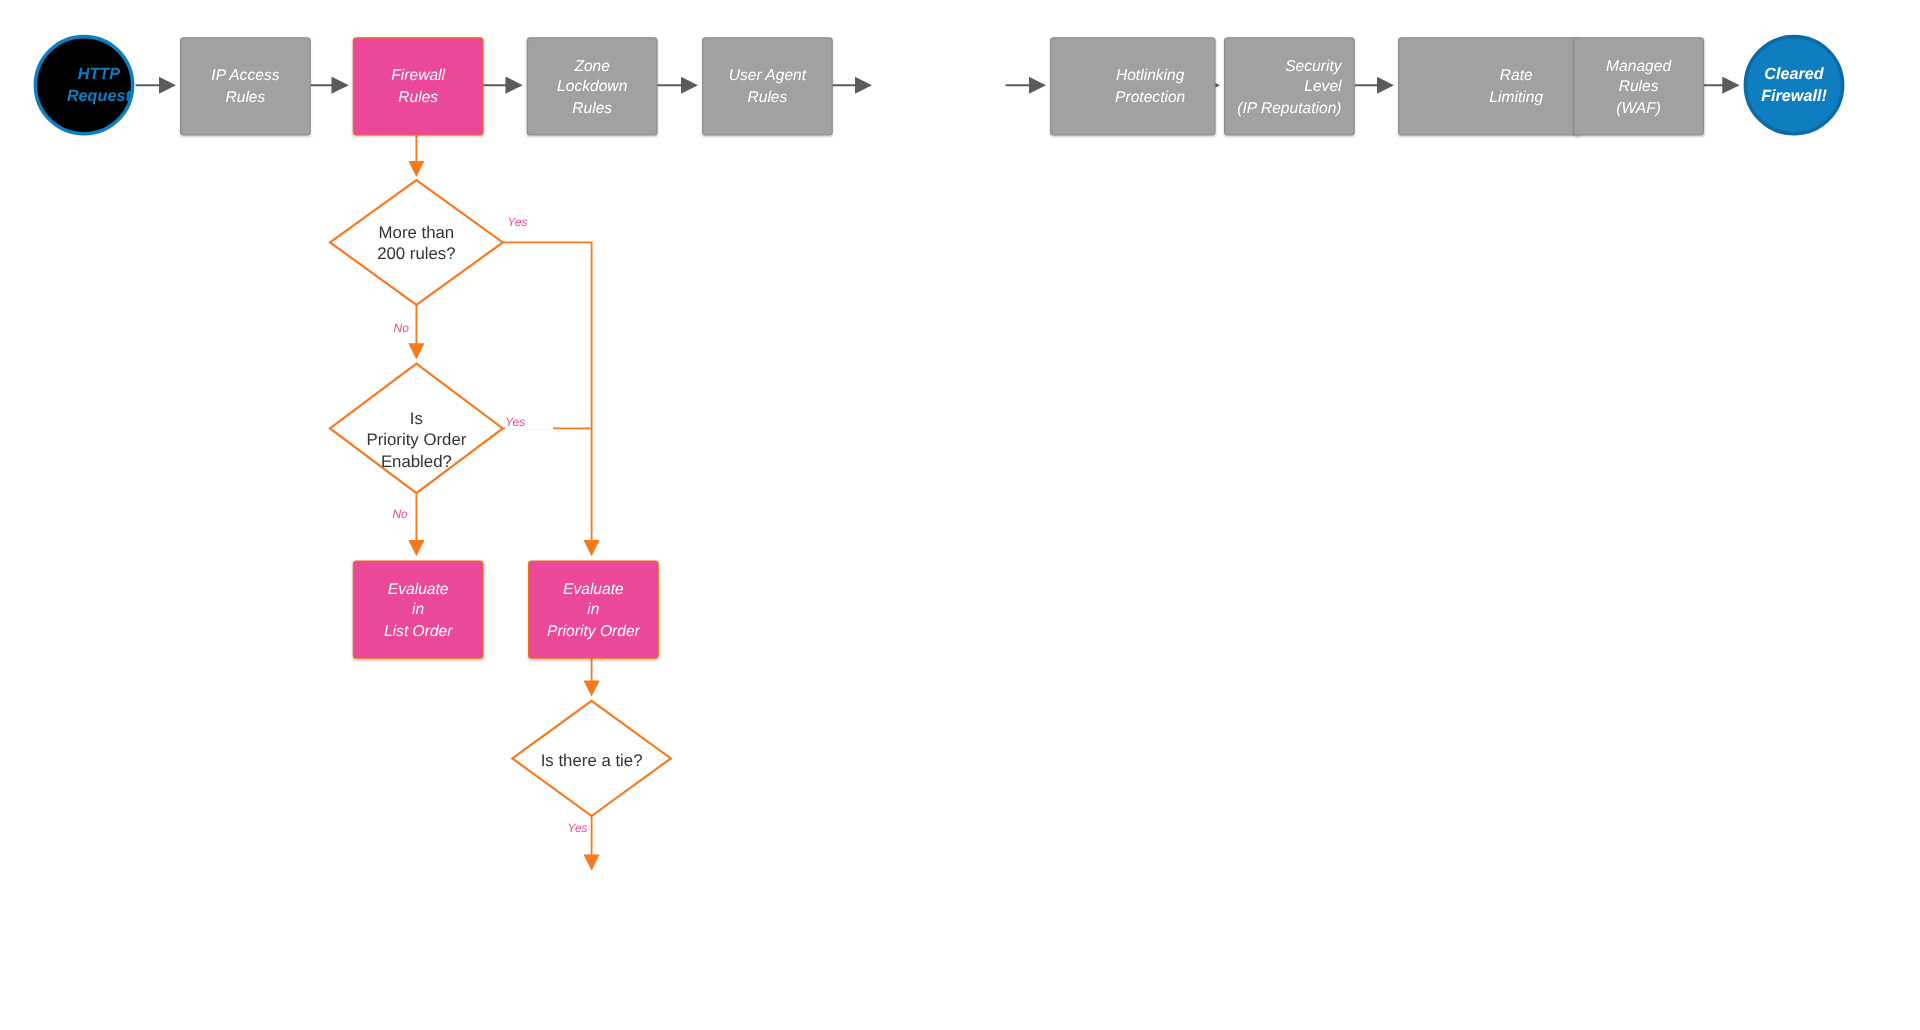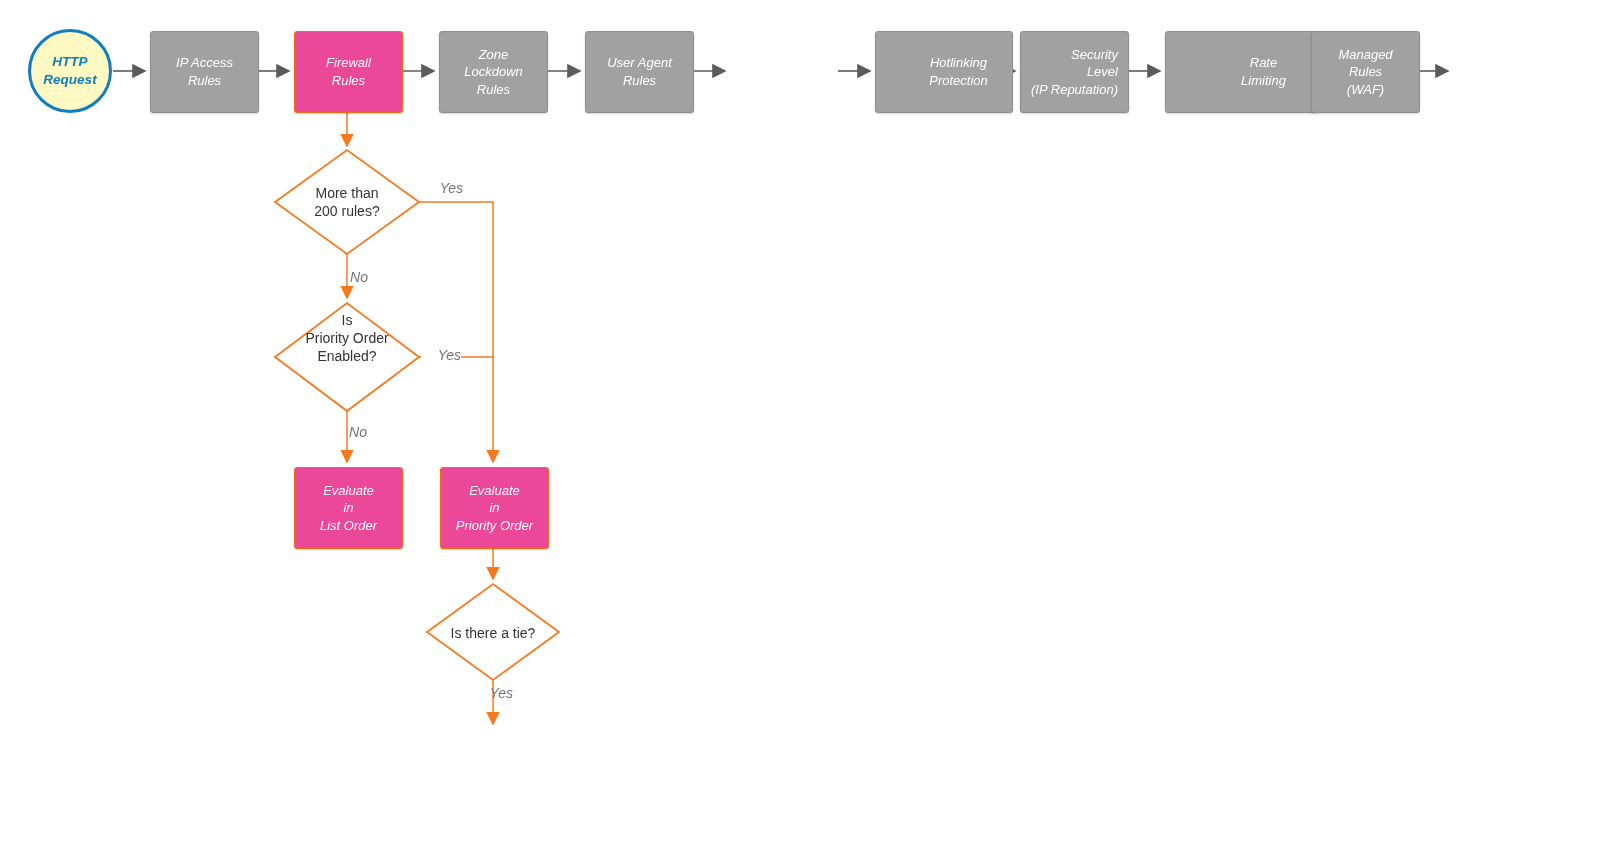--- a/index.html
+++ b/index.html
@@ -24,32 +24,32 @@
 
   .circle {
     position:absolute; width:84px; height:84px; border-radius:50%;
     display:flex; align-items:center; justify-content:center;
     text-align:center; z-index:2; box-sizing:border-box;
   }
   .circle .lbl {
     font-style:italic; font-weight:bold; font-size:13.5px; line-height:1.3;
     white-space:pre-line;
   }
-  .circle-start { background:#fef9c3; border:3px solid #0E7EC0; }
+  .circle-start { background:#000000; border:3px solid #0E7EC0;justify-content:flex-end; }
   .circle-start .lbl { color:#0E7EC0; }
   .circle-end { background:#0E7EC0; border:3px solid #0B6BA4; }
   .circle-end .lbl { color:#ffffff; }
 
   .diamond-label {
     position:absolute; width:130px; text-align:center; z-index:3;
     font-size:14px; line-height:1.3; color:#333333; white-space:pre-line;
   }
   .edge-label {
-    position:absolute; width:40px; text-align:right; z-index:3;
-    font-size:14px; font-style:italic; color:#737373;
+    position:absolute; width:40px; text-align:left; z-index:3;
+    font-size:10px; font-style:italic; color:#ec4899;
   }
   .edge-label.on-line { background:#ffffff; }
 </style>
 </head>
 <body>
 
 <div class="canvas">
 
   <svg class="layer-svg" width="1600" height="858" viewBox="0 0 1600 858">
     <defs>
@@ -125,35 +125,39 @@
   <div class="node node-gray" style="left:1165px; top:31px;padding-left:44px;">
     <span class="lbl">Rate
 Limiting</span>
   </div>
   <div class="node node-gray" style="left:1311px; top:31px;">
     <span class="lbl">Managed
 Rules
 (WAF)</span>
   </div>
 
+  <div class="circle circle-end" style="left:1453px; top:29px;">
+    <span class="lbl">Cleared
+Firewall!</span>
+  </div>
 
   <div class="node node-orange" style="left:294px; top:467px;">
     <span class="lbl">Evaluate
 in
 List Order</span>
   </div>
   <div class="node node-orange" style="left:440px; top:467px;">
     <span class="lbl">Evaluate
 in
 Priority Order</span>
   </div>
 
   <div class="diamond-label" style="left:282px; top:184px;">More than
 200 rules?</div>
-  <div class="diamond-label" style="left:282px; top:311px;">Is
+  <div class="diamond-label" style="left:282px; top:339px;">Is
 Priority Order
 Enabled?</div>
   <div class="diamond-label" style="left:428px; top:624px;">Is there a tie?</div>
 
   <div class="edge-label" style="left:423px; top:180px;">Yes</div>
   <div class="edge-label" style="left:328px; top:269px;">No</div>
   <div class="edge-label on-line" style="left:421px; top:347px;">Yes</div>
   <div class="edge-label" style="left:327px; top:424px;">No</div>
   <div class="edge-label" style="left:473px; top:685px;">Yes</div>
 

